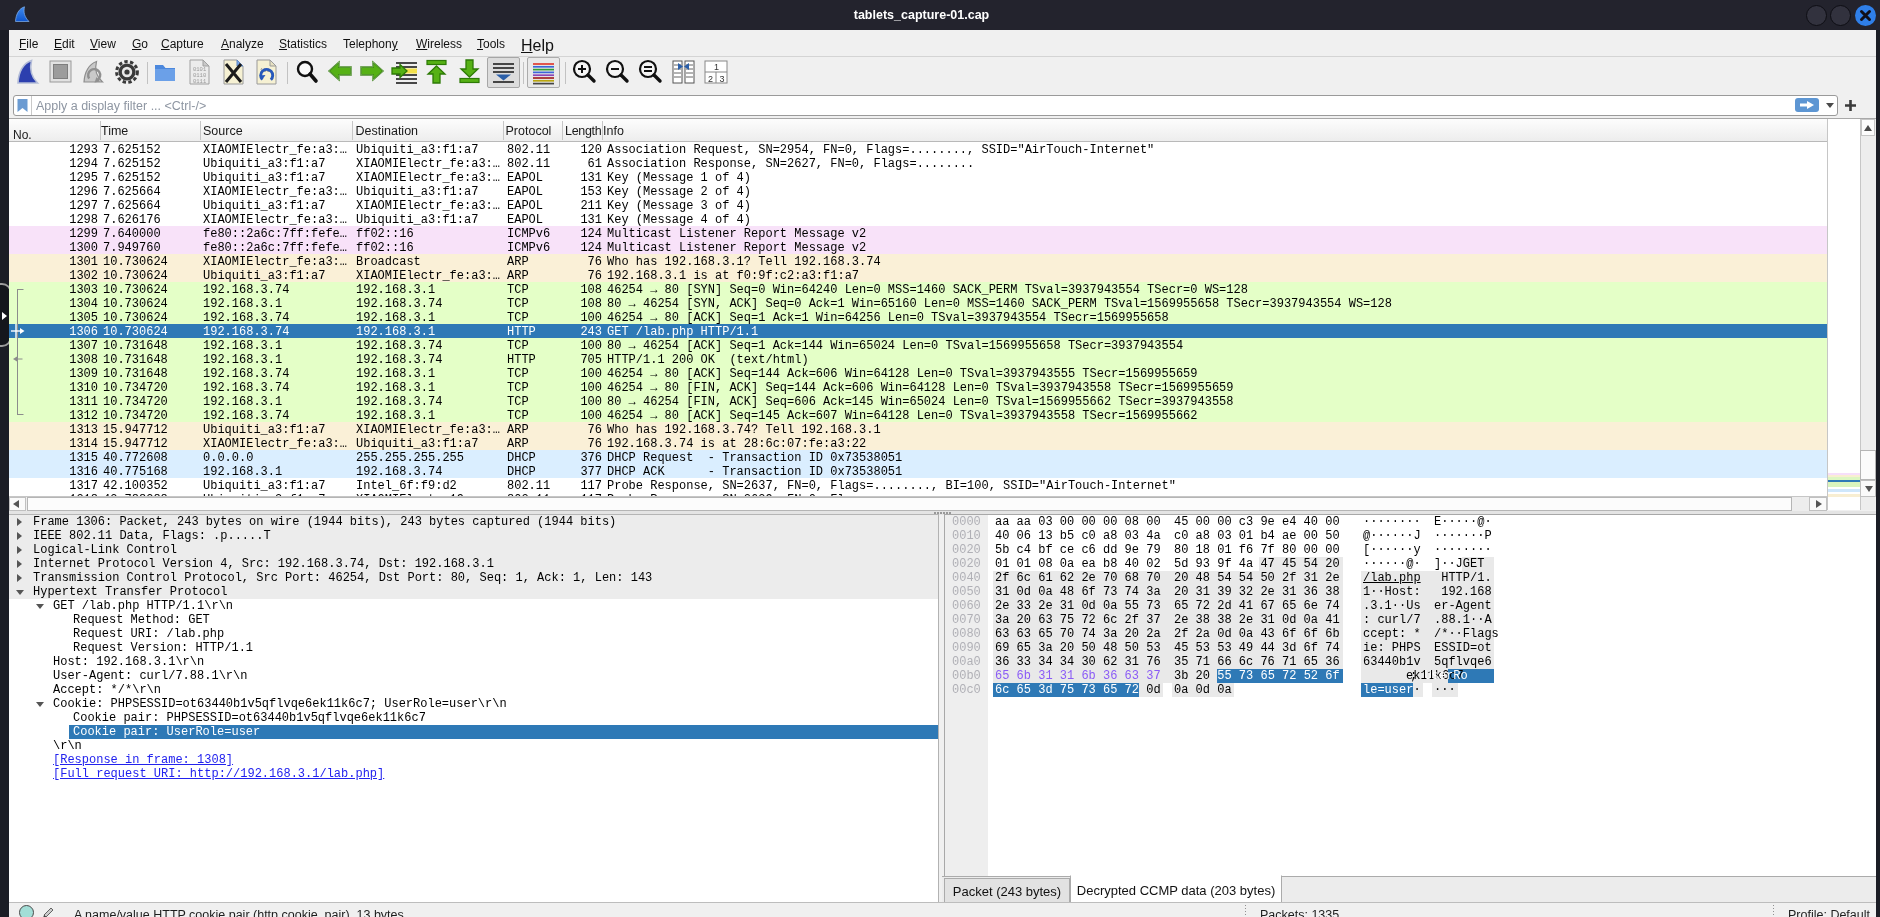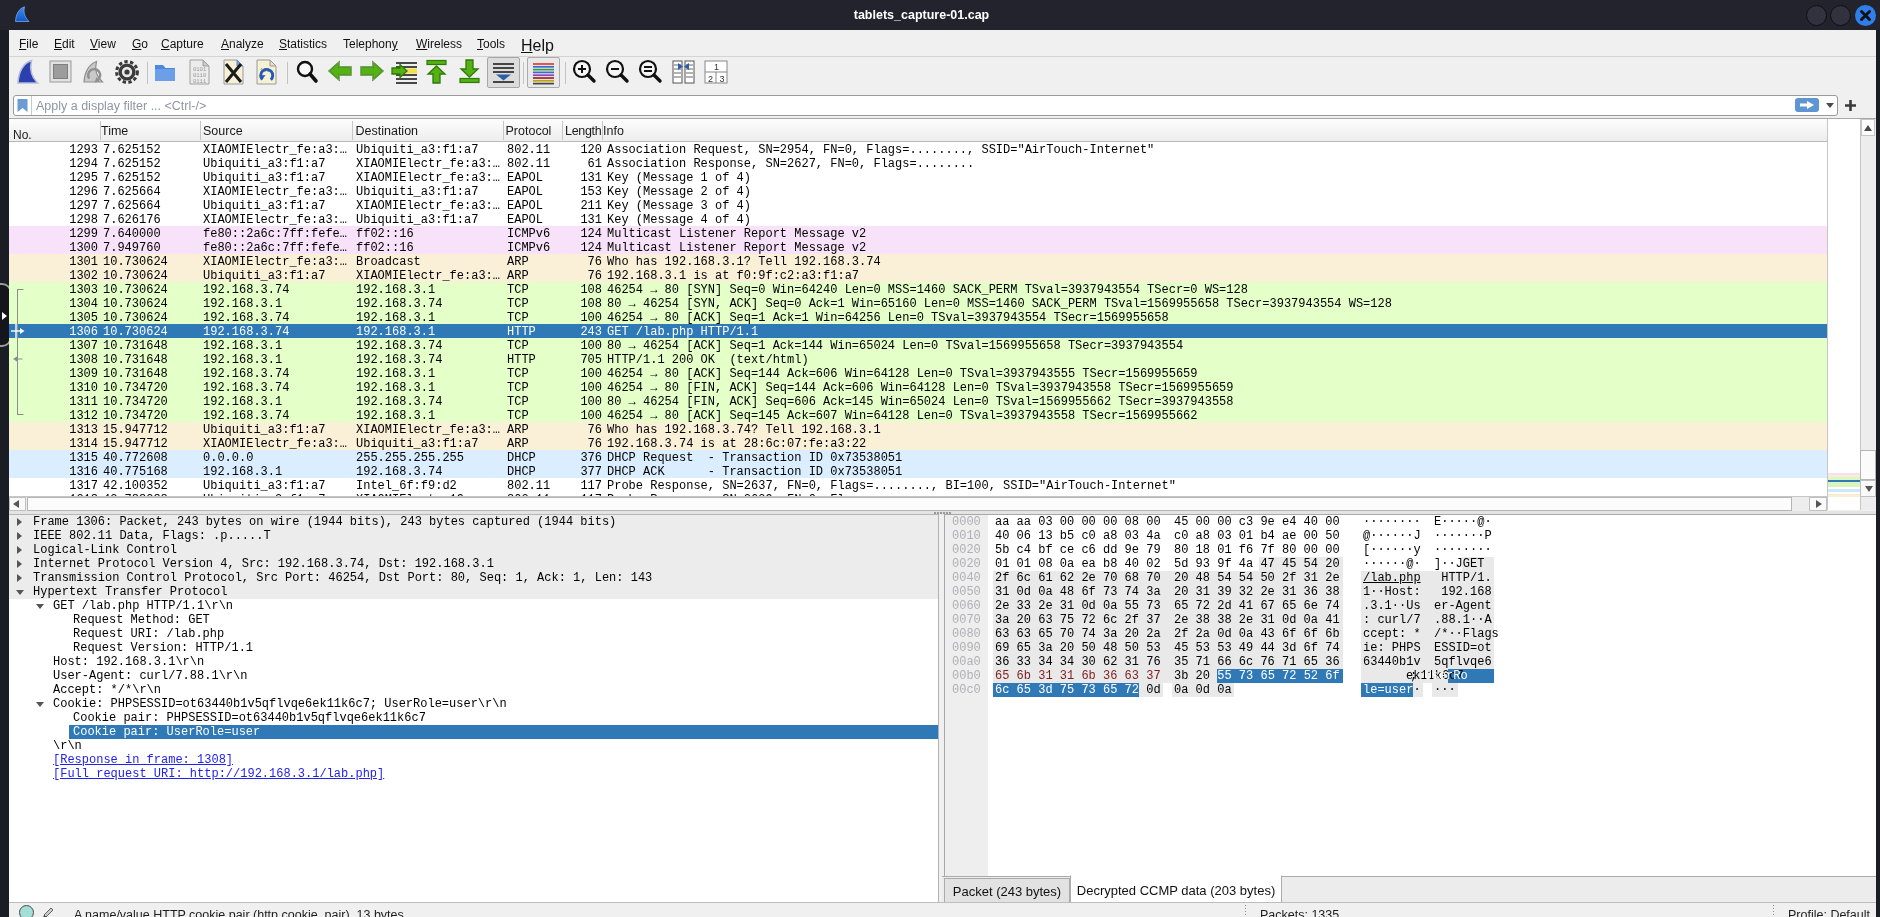--- a/index.html
+++ b/index.html
@@ -395,21 +395,21 @@
     <div class="mono abs" style="left:952px;top:655px;color:#b0b0b6;">00a0</div>
     <div class="mono abs" style="left:995px;top:655px;color:#000;">36 33 34 34 30 62 31 76</div>
     <div class="mono abs" style="left:1174px;top:655px;color:#000;">35 71 66 6c 76 71 65 36</div>
     <div class="mono abs" style="left:1363px;top:655px;color:#000;">63440b1v</div>
     <div class="mono abs" style="left:1434px;top:655px;color:#000;">5qflvqe6</div>
     <div class="abs" style="left:993px;top:669px;width:224.20000000000005px;height:14px;background:#e9e9e9;"></div>
     <div class="abs" style="left:1217.2px;top:669px;width:125.4px;height:14px;background:#2e79b6;"></div>
     <div class="abs" style="left:1361px;top:669px;width:87.40000000000009px;height:14px;background:#e9e9e9;"></div>
     <div class="abs" style="left:1448.4px;top:669px;width:45.2px;height:14px;background:#2e79b6;"></div>
     <div class="mono abs" style="left:952px;top:669px;color:#b0b0b6;">00b0</div>
-    <div class="mono abs" style="left:995px;top:669px;color:#7f1d1d;">65 6b 31 31 6b 36 63 37</div>
+    <div class="mono abs" style="left:995px;top:669px;color:#8b5cf6;">65 6b 31 31 6b 36 63 37</div>
     <div class="mono abs" style="left:1174px;top:669px;color:#000;">3b 20 <span style="color:#fff;">55 73 65 72 52 6f</span></div>
     <div class="mono abs" style="left:1406px;top:669px;color:#000;">ek11k6c7</div>
     <div class="mono abs" style="left:1410px;top:669px;color:#000;">; <span style="color:#fff;">UserRo</span></div>
     <div class="abs" style="left:993px;top:683px;width:146.0px;height:14px;background:#2e79b6;"></div>
     <div class="abs" style="left:1139.0px;top:683px;width:23.6px;height:14px;background:#e9e9e9;"></div>
     <div class="abs" style="left:1172px;top:683px;width:61.6px;height:14px;background:#e9e9e9;"></div>
     <div class="abs" style="left:1361px;top:683px;width:52.4px;height:14px;background:#2e79b6;"></div>
     <div class="abs" style="left:1413.4px;top:683px;width:9.2px;height:14px;background:#e9e9e9;"></div>
     <div class="abs" style="left:1432px;top:683px;width:25.6px;height:14px;background:#e9e9e9;"></div>
     <div class="mono abs" style="left:952px;top:683px;color:#b0b0b6;">00c0</div>

